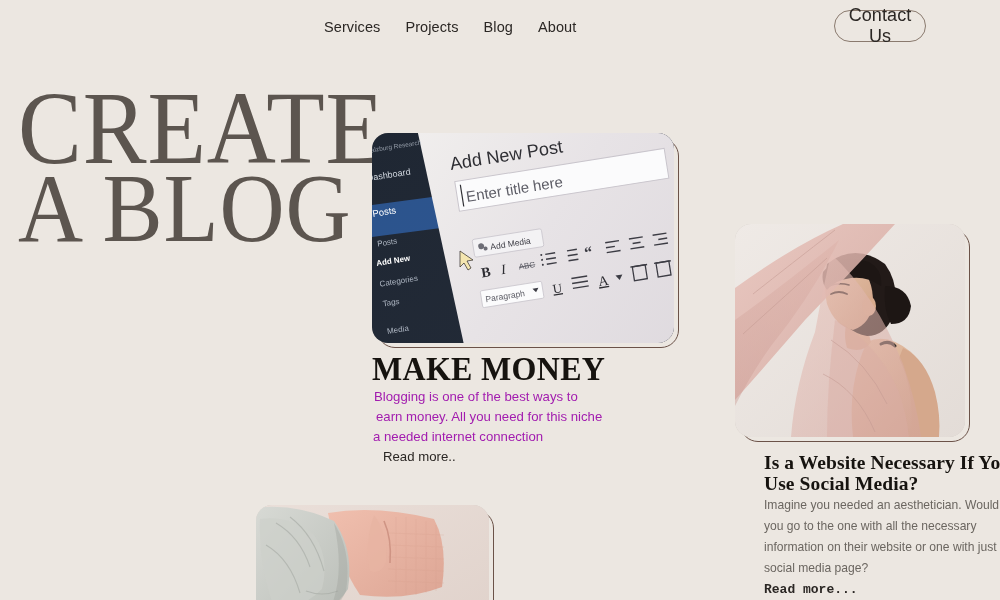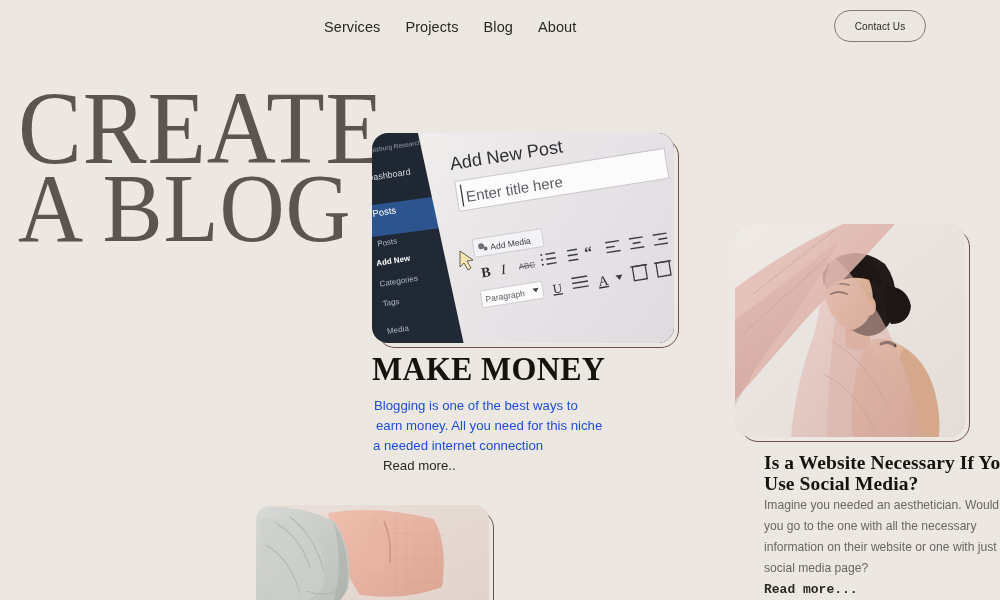--- a/index.html
+++ b/index.html
@@ -42,21 +42,21 @@
     position: absolute;
     left: 826px;
     top: 10px;
     width: 92px;
     height: 32px;
     border: 1px solid #8a7a6e;
     border-radius: 16px;
     background: transparent;
     color: #2b2724;
     font-family: "Liberation Sans", sans-serif;
-    font-size: 10px;
+    font-size: 18px;
     letter-spacing: 0.1px;
     cursor: pointer;
     display: flex;
     align-items: center;
     justify-content: center;
   }
 
   
   .hero {
     position: absolute;
@@ -136,24 +136,23 @@
     font-family: "Liberation Serif", serif;
     font-size: 33px;
     line-height: 1.05;
     color: #16130f;
     letter-spacing: 0.3px;
     transform: scaleX(0.97);
     transform-origin: left top;
     white-space: nowrap;
   }
   .card-left-body {
-    margin-top: 9px;
     font-size: 13.2px;
     line-height: 20px;
-    color: #1d4ed8;
+    color: #a21caf;
   }
   .card-left-body span { display: block; white-space: nowrap; }
   .cl-l1 { padding-left: 2px; }
   .cl-l2 { padding-left: 4px; }
   .cl-l3 { padding-left: 5px; }
   .cl-l4 { padding-left: 1px; }
   .card-left-more {
     margin-top: 0;
     padding-left: 11px;
     font-size: 13.2px;

